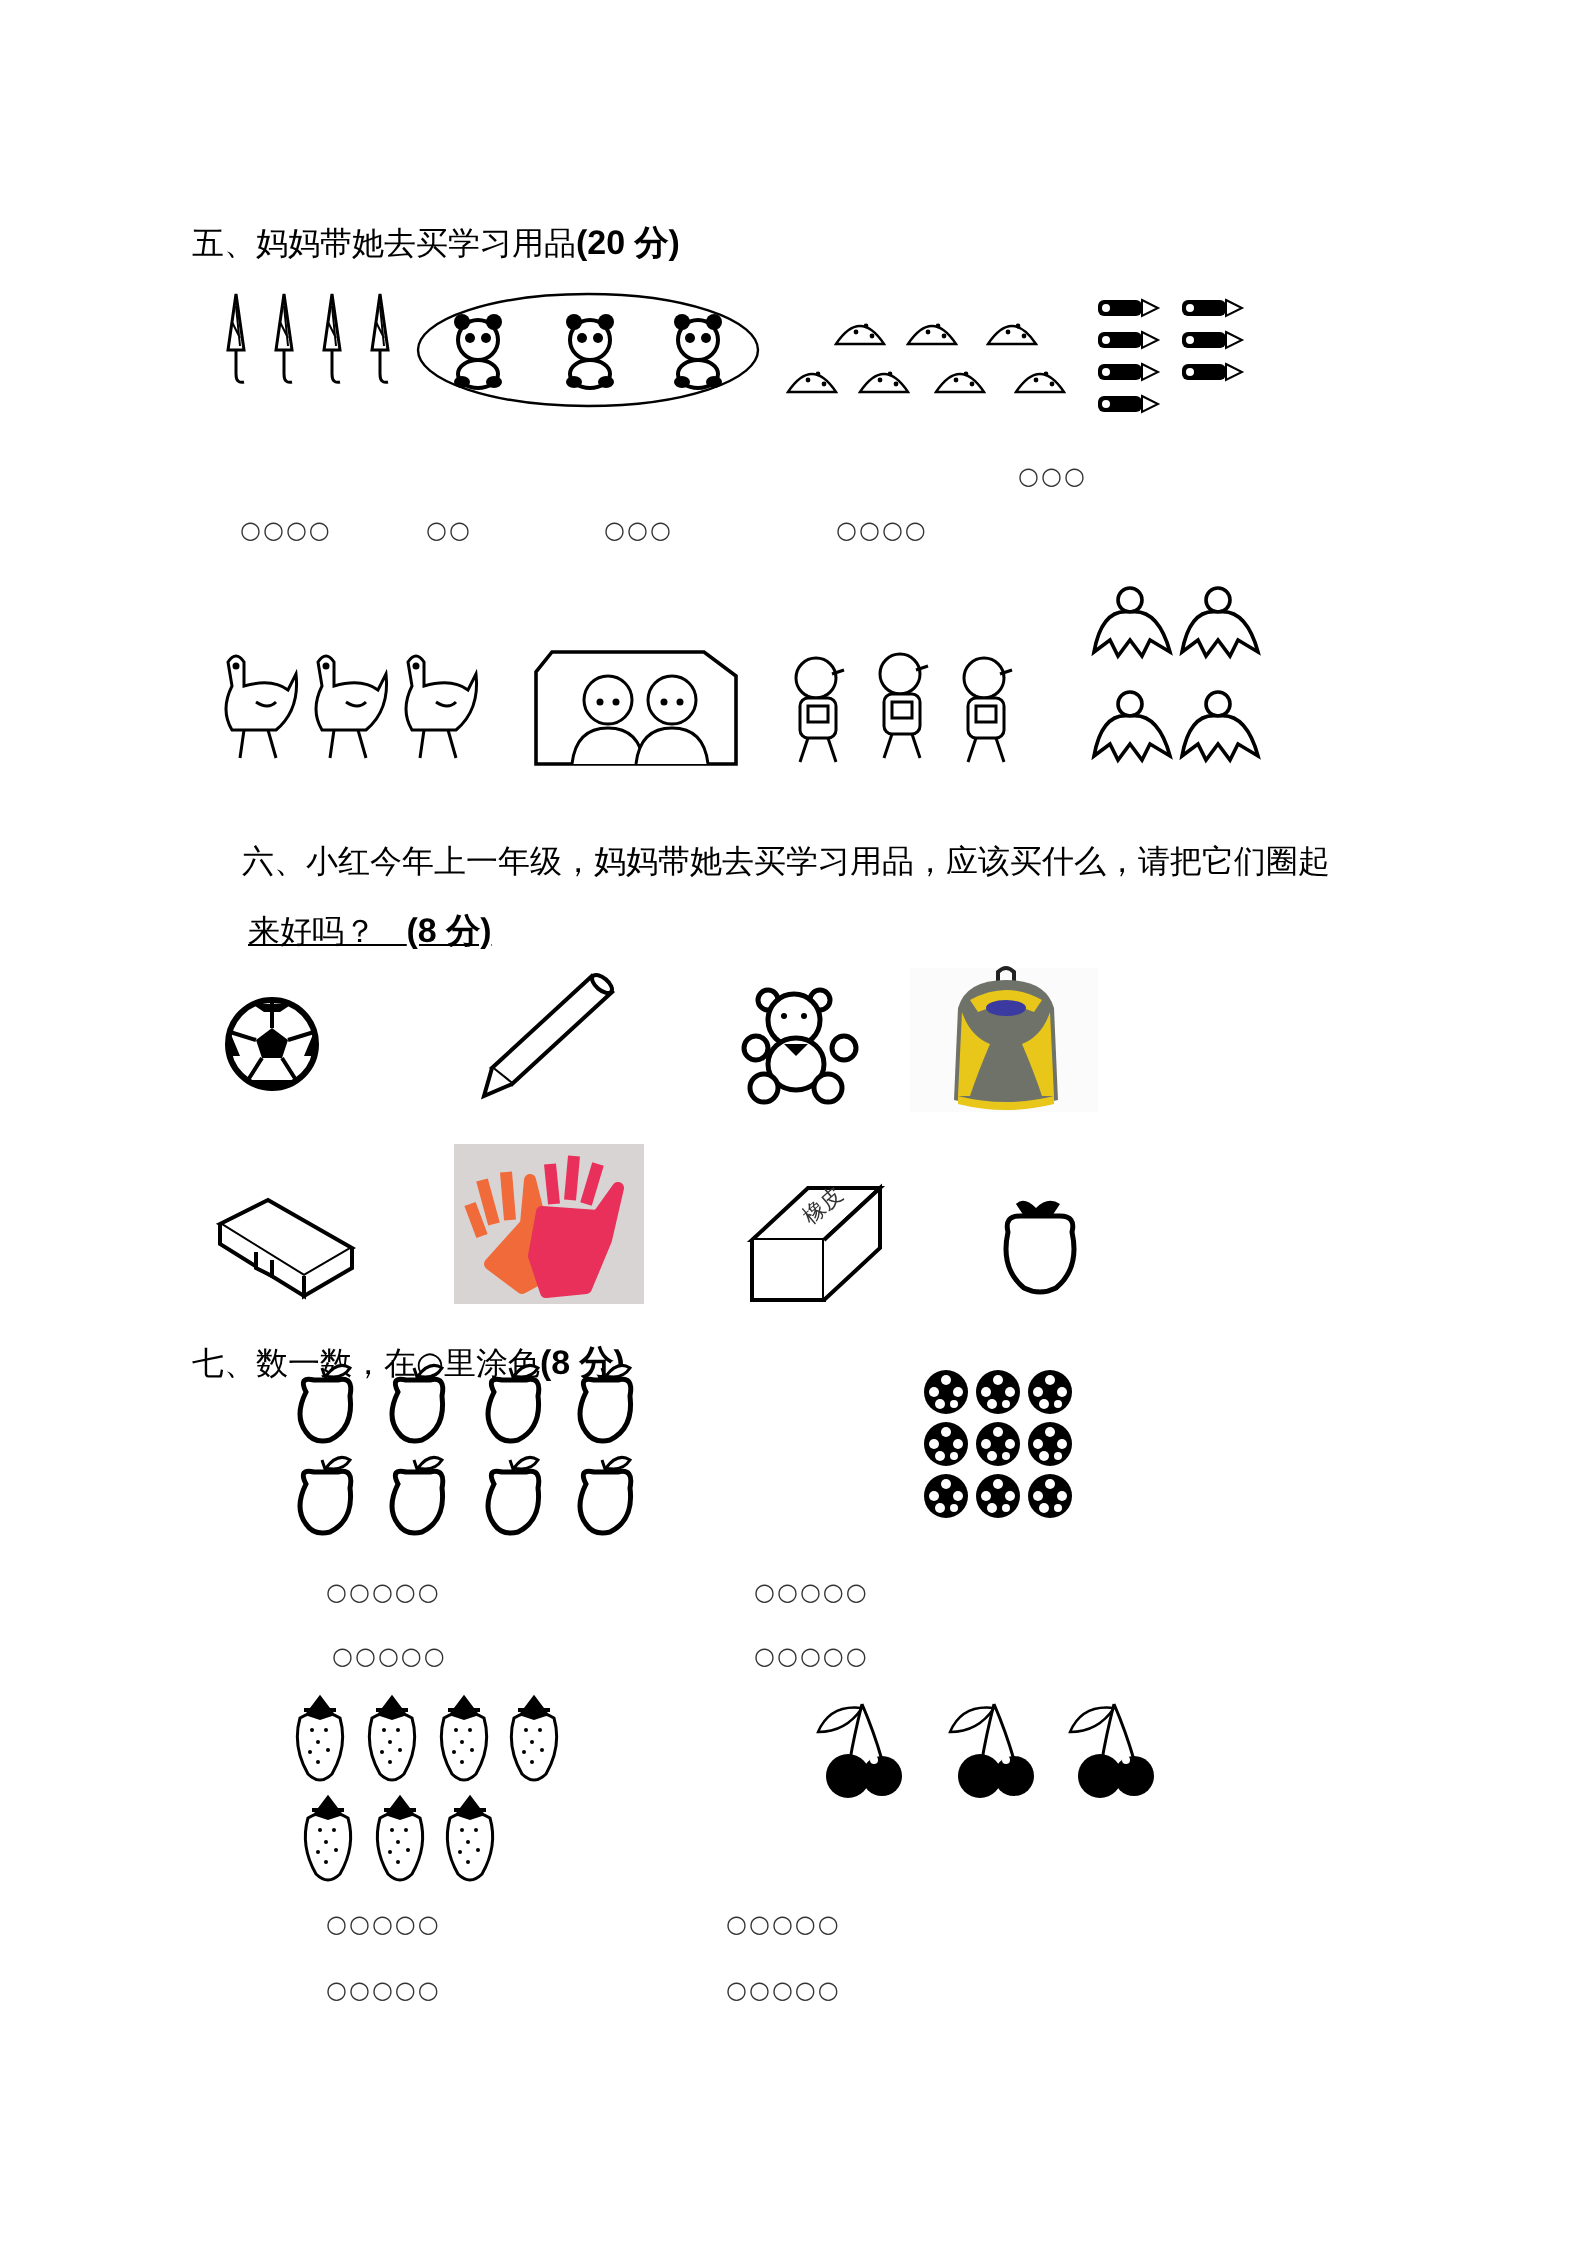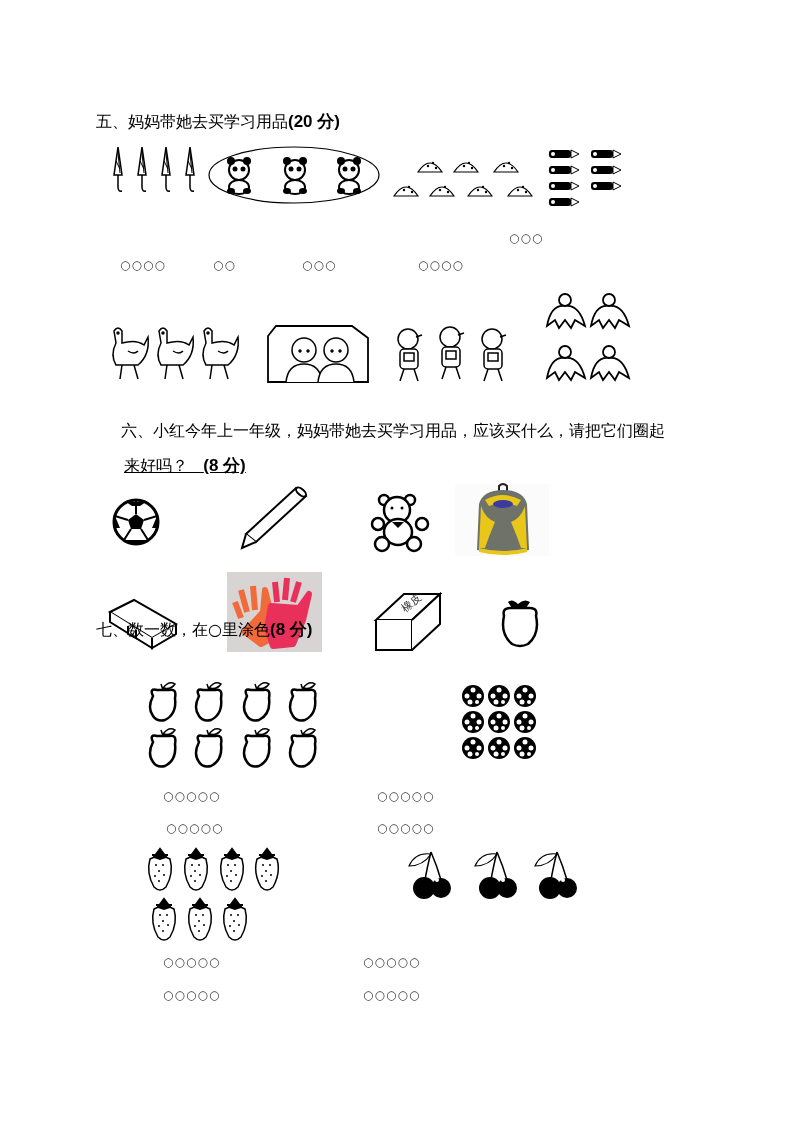--- a/index.html
+++ b/index.html
@@ -310,21 +310,21 @@
     <path d="M38 30 L66 4 L66 34 L38 60"></path>
   </g>
   <text x="26" y="20" font-size="11" fill="#333" font-family="DejaVu Serif, serif" transform="rotate(-40 32 14)">橡皮</text>
 </svg>
 
 <svg class="abs" style="left:494px; top:598px;" width="52" height="52" viewBox="0 0 52 52">
   <path d="M14 4 Q18 0 24 6 Q30 0 36 4 L32 10 L18 10 Z" fill="#000"></path>
   <path d="M10 18 Q8 10 16 10 L36 10 Q44 10 42 18 Q46 36 34 46 Q26 50 18 46 Q6 36 10 18 Z" fill="#fff" stroke="#000" stroke-width="2.5"></path>
 </svg>
 
-<div class="abs heading" style="left:96px; top:618px;">
+<div class="abs heading" style="left:96px; top:670px;">
   <span>七、数一数，在○里涂色</span><span class="score">(8 分)</span>
 </div>
 
 <svg class="abs" style="left:145px; top:680px;" width="180" height="92" viewBox="0 0 180 92">
   <defs>
     <g id="ap">
       <path d="M6 14 Q2 6 10 8 L22 8 Q30 6 28 16 Q30 32 18 38 Q10 40 6 34 Q0 26 6 14 Z" fill="#fff" stroke="#000" stroke-width="2.5"></path>
       <path d="M16 8 L14 2 M16 6 Q22 -2 28 2 Q24 8 16 6" fill="#fff" stroke="#000" stroke-width="1.5"></path>
     </g>
   </defs>

